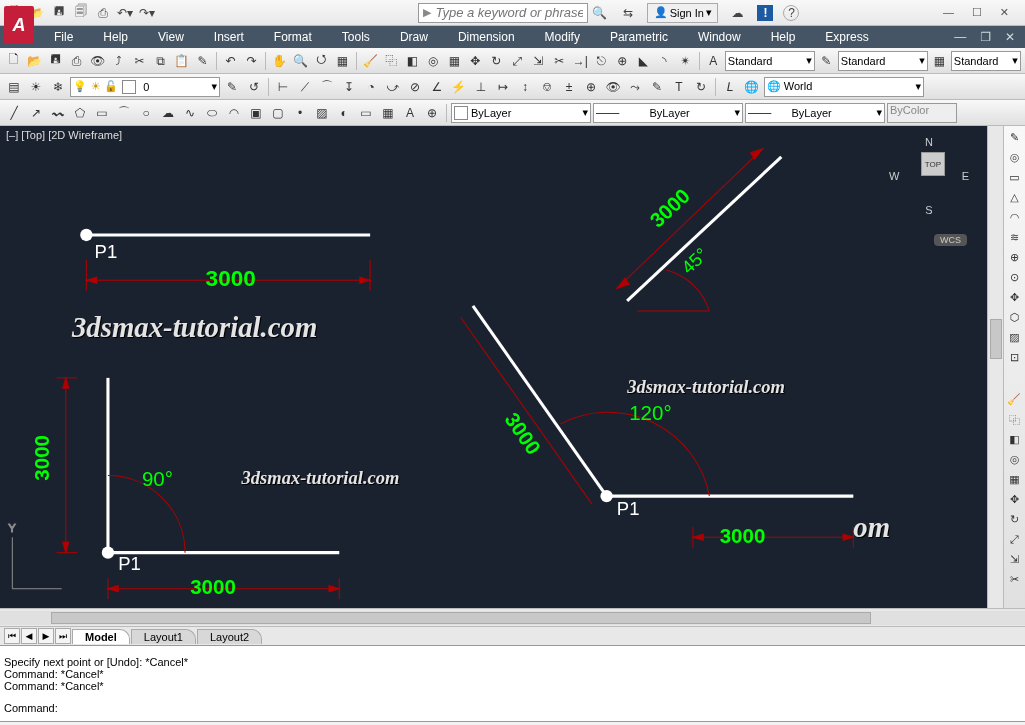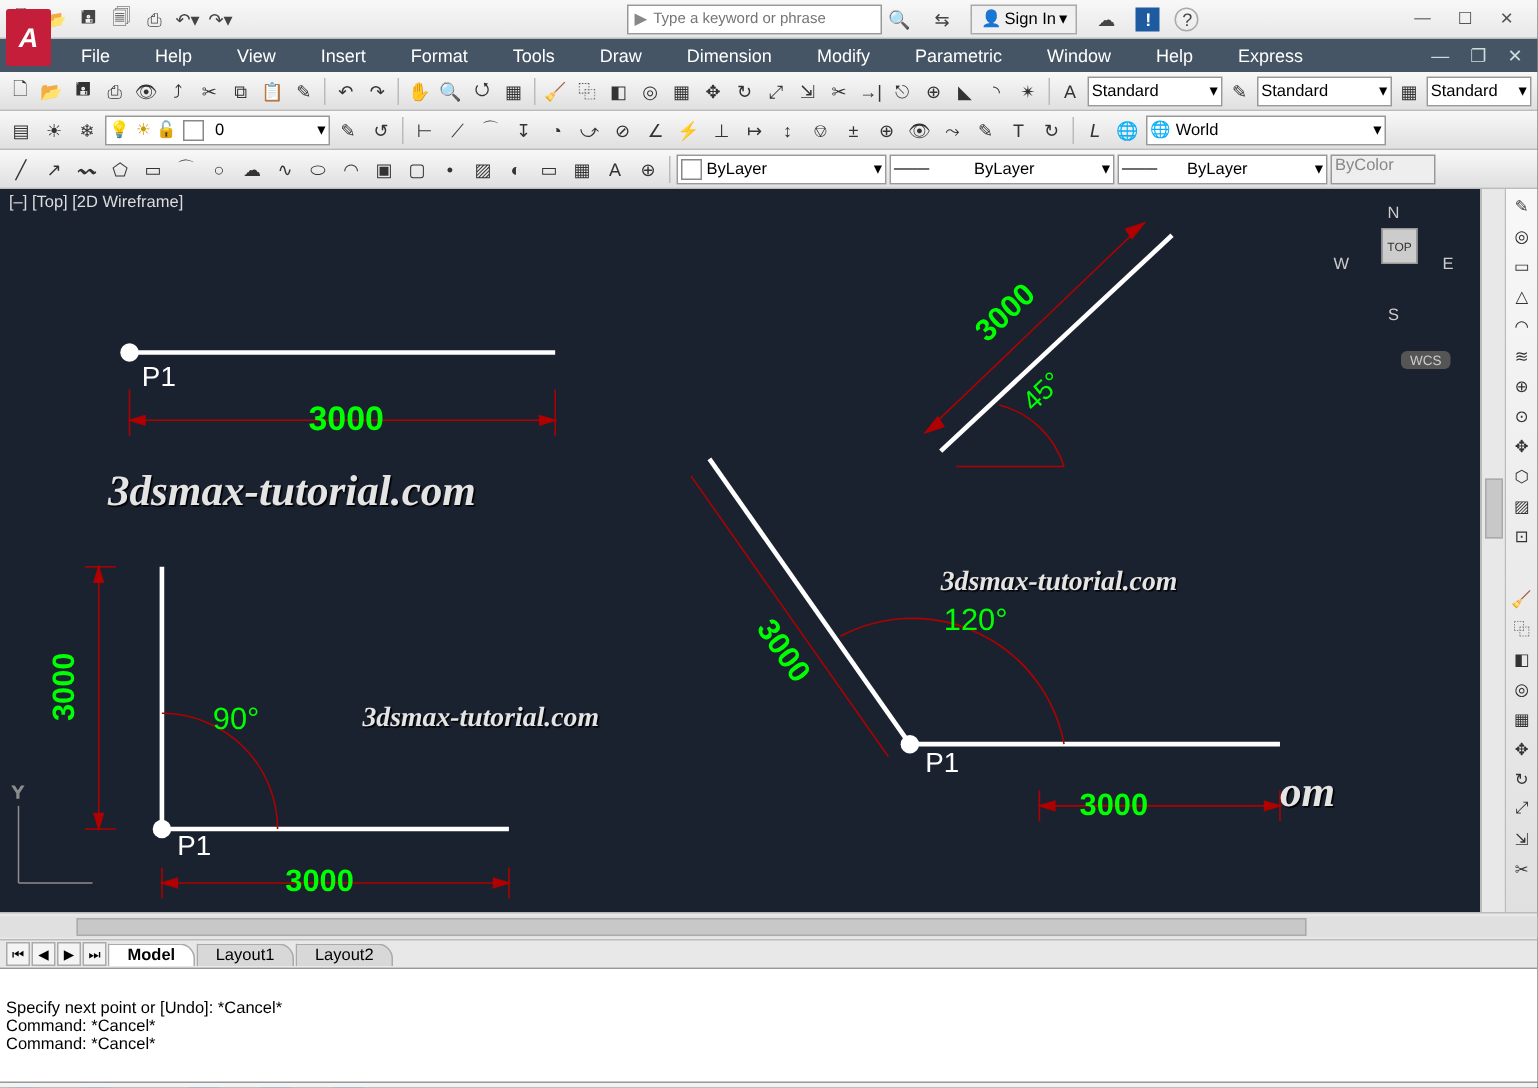--- a/index.html
+++ b/index.html
@@ -2,21 +2,21 @@
 <html><head>
 <meta charset="utf-8">
 <style>
 * { margin: 0; padding: 0; box-sizing: border-box; font-family: "Segoe UI", Tahoma, sans-serif; }
 body { width: 1025px; height: 725px; background: #f0f0f0; overflow: hidden; font-size: 11px; color: #000; }
 
 
 .top-strip { height: 26px; background: linear-gradient(#f8f8f8,#e8e8e8); border-bottom: 1px solid #bbb; display: flex; align-items: center; padding: 0 4px; }
 .qat-icon { width: 20px; height: 20px; margin: 0 1px; display: inline-flex; align-items: center; justify-content: center; font-size: 12px; color: #444; }
 .search-box { margin-left: auto; width: 170px; height: 20px; background: #fff; border: 1px solid #999; display: flex; align-items: center; padding: 0 4px; }
-.search-box input { border: none; outline: none; width: 100%; color: #999; font-size: 10px; }
+.search-box input { border: none; outline: none; width: 100%; font-style: italic; color: #999; font-size: 13px; }
 .signin-area { margin-left: 6px; display: flex; align-items: center; gap: 8px; }
 .signin-btn { height: 20px; padding: 0 6px; background: #f0f0f0; border: 1px solid #aaa; display: inline-flex; align-items: center; gap: 2px; }
 .win-controls { margin-left: auto; display: flex; gap: 18px; padding-right: 12px; }
 .win-controls span { cursor: default; color: #555; }
 
 
 .menu-bar { height: 22px; background: #455565; color: #fff; display: flex; align-items: center; padding-left: 40px; gap: 2px; font-size: 12px; position: relative; }
 .app-logo { position: absolute; left: 4px; top: -20px; width: 30px; height: 38px; background: #c41e3a; color: #fff; display: flex; align-items: center; justify-content: center; font-weight: bold; font-size: 18px; font-style: italic; border-radius: 2px; z-index: 2; }
 .menu-bar .menu-item { padding: 2px 14px; cursor: default; }
 
@@ -53,23 +53,23 @@
 .scroll-h-track { flex: 1; height: 14px; background: #e0e0e0; position: relative; }
 .scroll-h-track .thumb { position: absolute; left: 5%; top: 1px; height: 12px; width: 80%; background: #c8c8c8; border: 1px solid #aaa; }
 
 
 .layout-tabs { height: 19px; background: #e8e8e8; border-top: 1px solid #bbb; display: flex; align-items: center; padding-left: 4px; gap: 1px; font-size: 11px; }
 .layout-tabs .nav-btn { width: 16px; height: 16px; border: 1px solid #aaa; background: #f4f4f4; display: flex; align-items: center; justify-content: center; font-size: 9px; }
 .layout-tabs .tab { padding: 1px 12px; background: #d8d8d8; border: 1px solid #aaa; border-bottom: none; border-radius: 0 10px 0 0; }
 .layout-tabs .tab.active { background: #fff; font-weight: bold; }
 
 
-.cmd-window { height: 76px; background: #fff; border-top: 1px solid #999; font-family: "Consolas","Courier New",monospace; font-size: 11px; padding: 20px 4px; overflow: hidden; }
+.cmd-window { height: 76px; background: #fff; border-top: 1px solid #999; font-family: "Consolas","Courier New",monospace; font-size: 11px; padding: 10px 4px; overflow: hidden; }
 .cmd-window .history-line { white-space: pre; }
-.cmd-window .prompt-line { margin-top: 20px; }
+.cmd-window .prompt-line { margin-top: 10px; }
 
 
 .status-bar { height: 24px; background: linear-gradient(#f4f4f4,#dcdcdc); border-top: 1px solid #999; display: flex; align-items: center; padding: 0 6px; gap: 4px; font-size: 11px; }
 .status-bar .sb-icon { width: 20px; height: 18px; display: inline-flex; align-items: center; justify-content: center; border: 1px solid transparent; font-size: 11px; color:#333; }
 .status-bar .sb-icon.on { background: #bcd4ec; border-color: #7aa; }
 .status-bar .spacer { flex: 1; }
 
 
 .drawing-svg { position:absolute; inset:0; }
 .watermark { font-family: "Times New Roman", serif; font-style: italic; font-weight: bold; fill: #e4e4e4; filter: drop-shadow(1px 1px 0 #000); }

